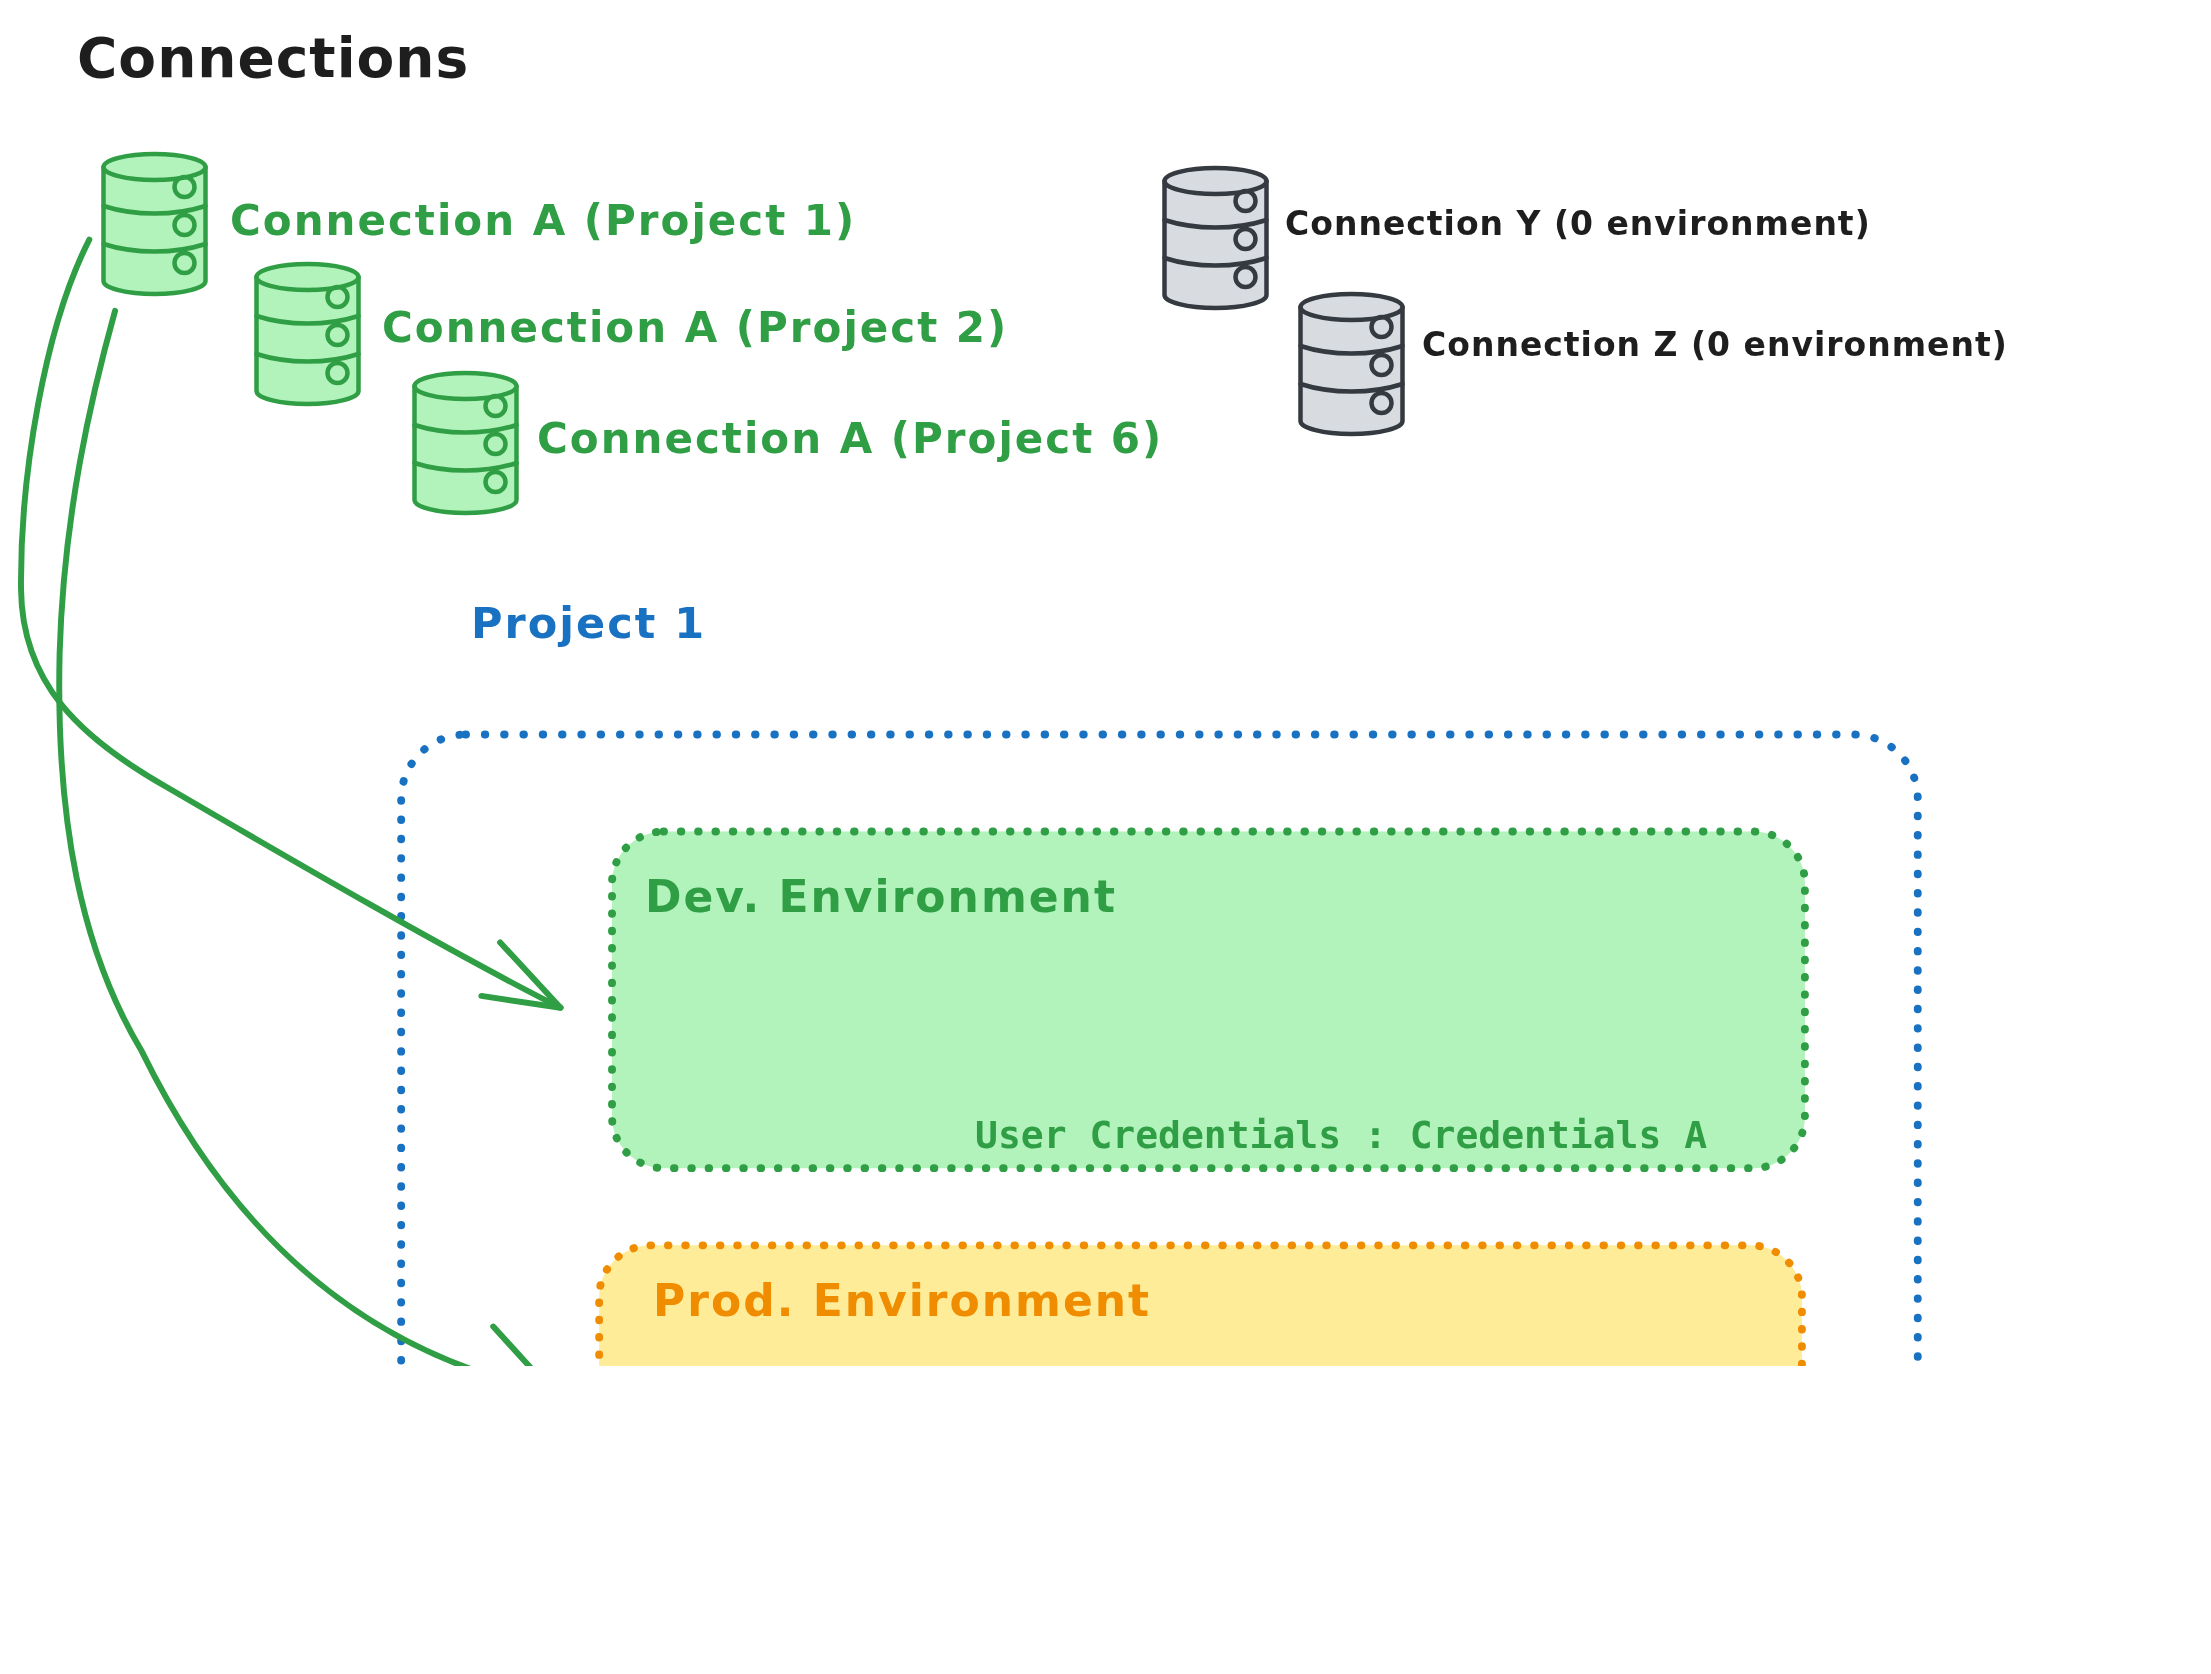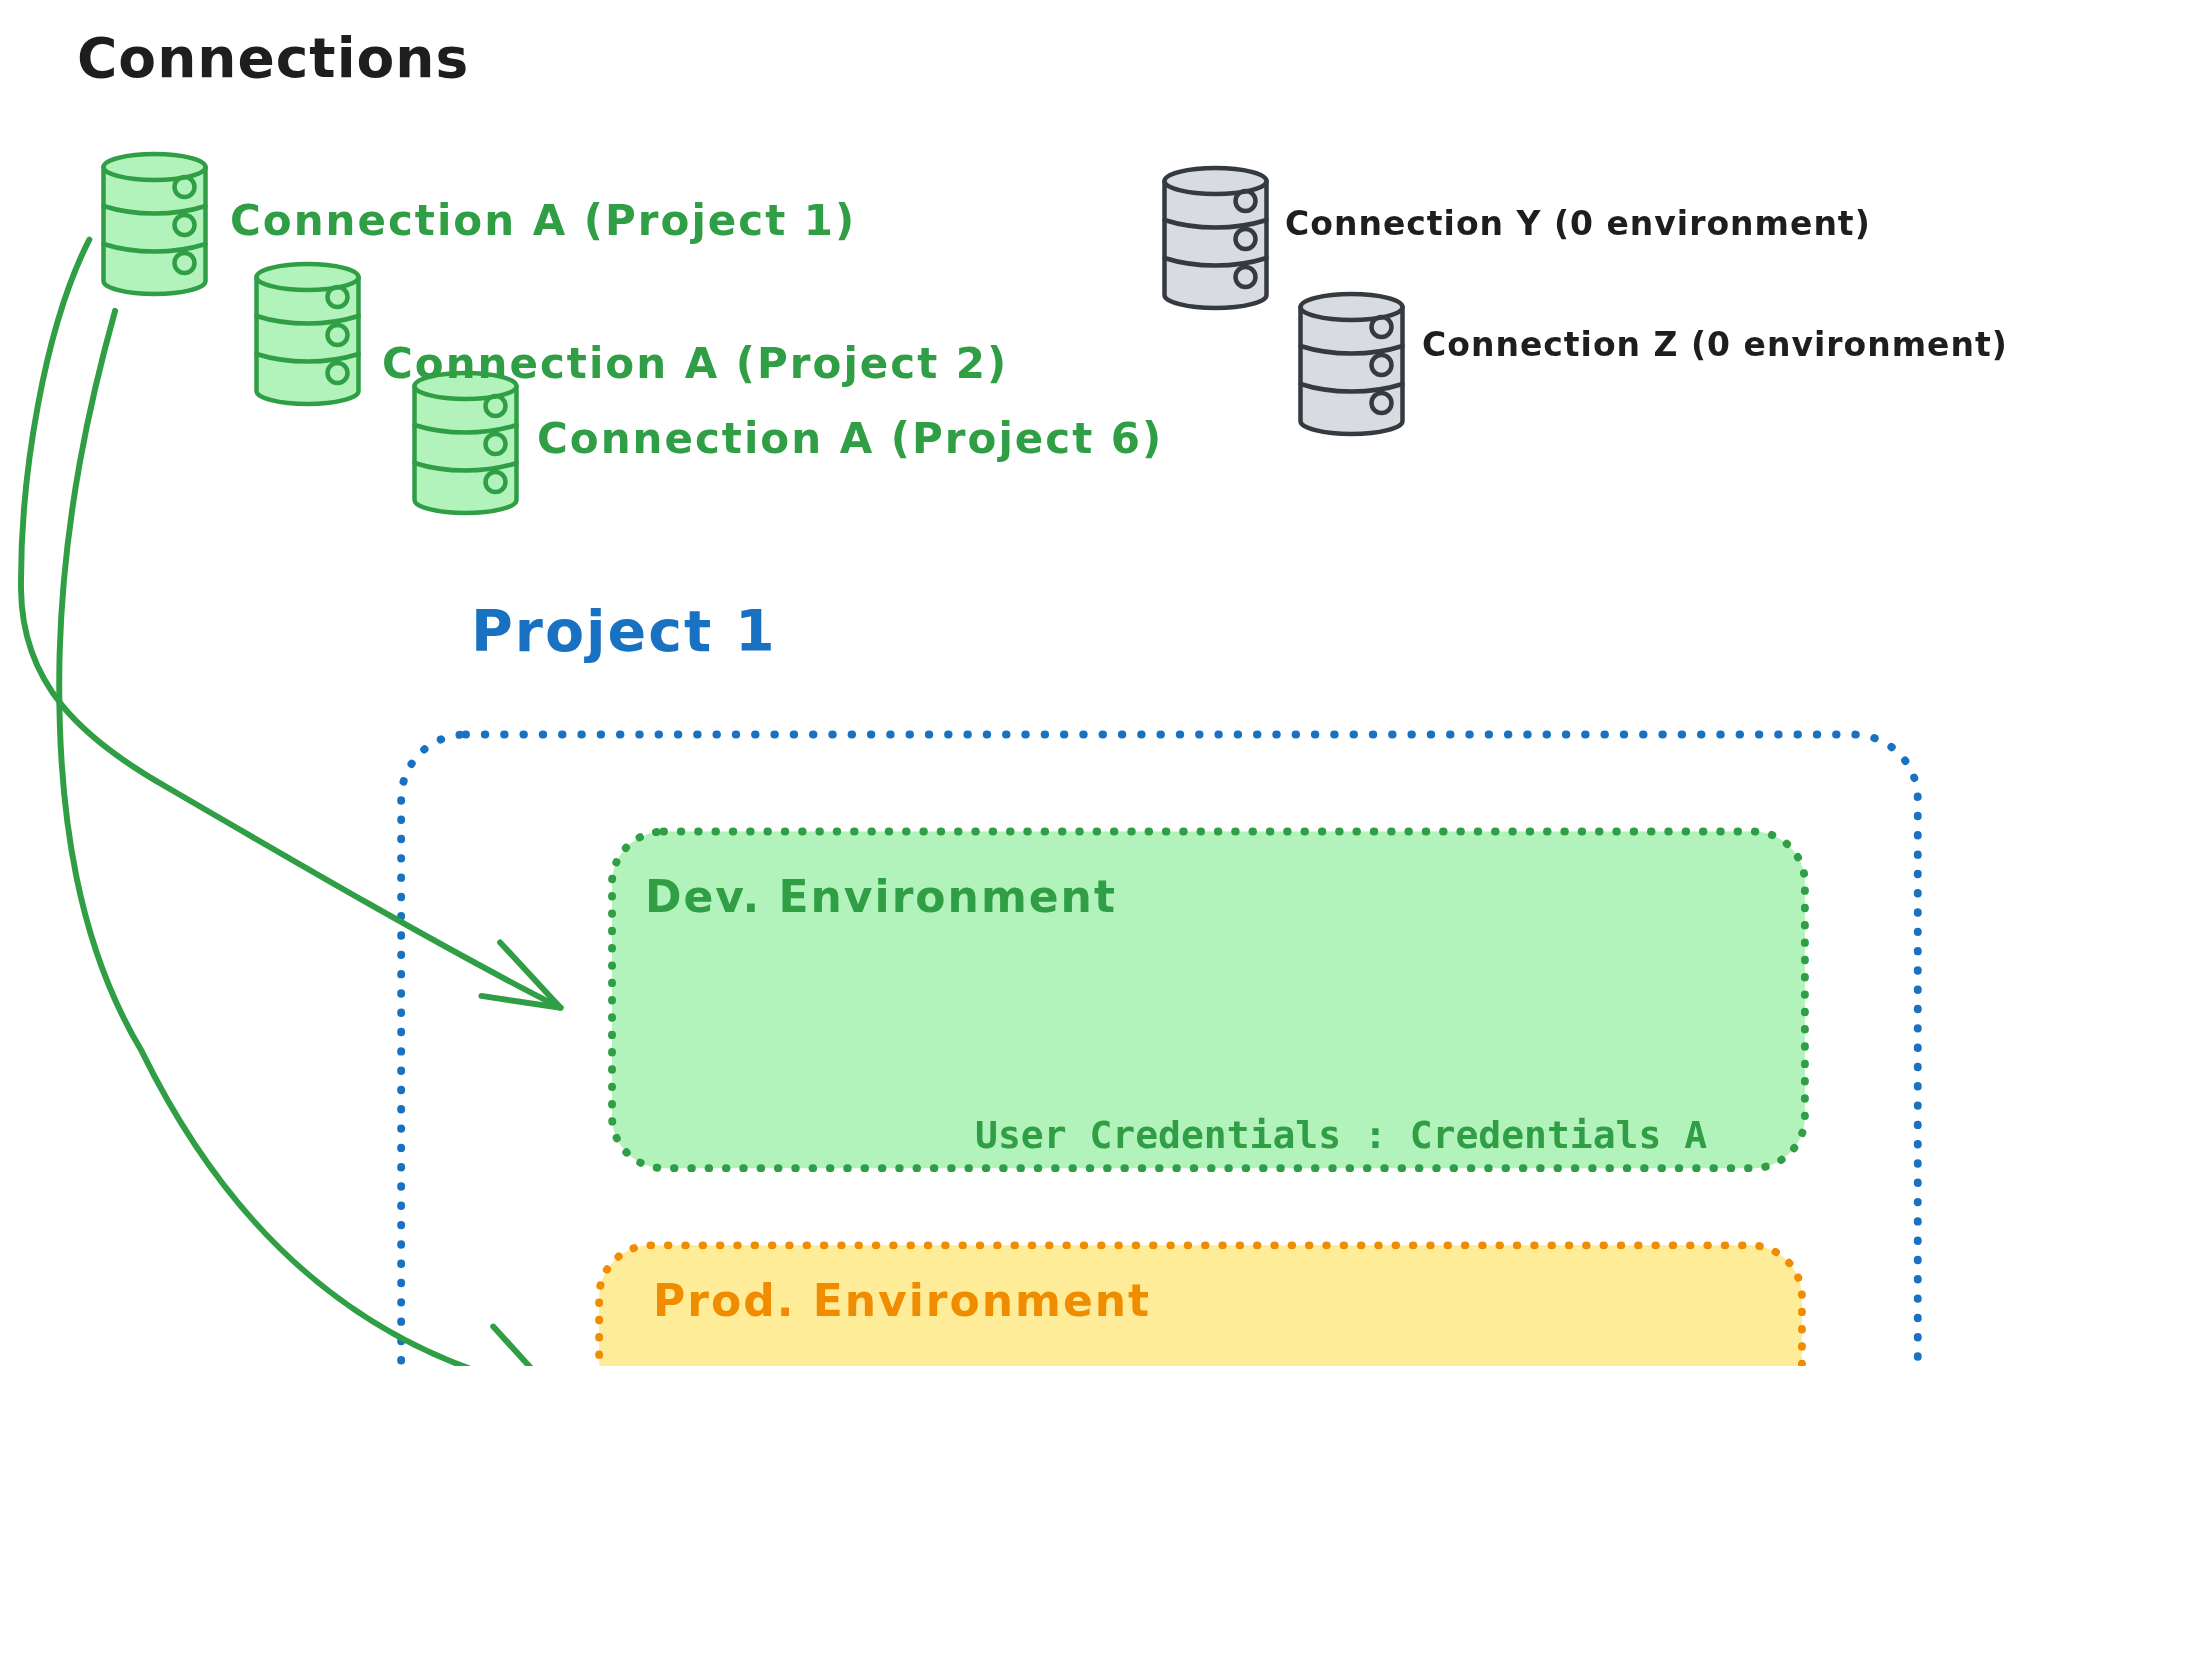--- a/index.html
+++ b/index.html
@@ -12,25 +12,25 @@
     position:relative; width:2212px; height:1366px; background:var(--bg);
     font-family:"DejaVu Sans", sans-serif; color:var(--ink); overflow:hidden;
   }
   .overlay{position:absolute; left:0; top:0; z-index:1;}
   .txt{position:absolute; z-index:2; white-space:nowrap;}
   .hand{font-weight:600; letter-spacing:2px;}
   .page-title{left:77px; top:26px; font-size:55px; font-weight:700; color:var(--ink); letter-spacing:1px;}
   .conn-label-green{font-size:42px; color:var(--green);}
   .conn-label-ink{font-size:33px; color:var(--ink); letter-spacing:1px;}
   .lbl-1{left:230px; top:196px;}
-  .lbl-2{left:382px; top:303px;margin-top:36px;}
+  .lbl-2{left:382px; top:303px;}
   .lbl-3{left:537px; top:414px;}
   .lbl-y{left:1285px; top:204px;}
   .lbl-z{left:1422px; top:325px;}
-  .project-title{left:471px; top:598px; font-size:57px; font-weight:700; color:var(--blue); letter-spacing:2px;}
+  .project-title{left:471px; top:598px; font-size:43px; font-weight:700; color:var(--blue); letter-spacing:2px;}
   .env-title{font-size:44px; font-weight:600; letter-spacing:2px;}
   .dev-title{left:645px; top:871px; color:var(--green);}
   .prod-title{left:653px; top:1275px; color:var(--orange);}
   .mono{font-family:"DejaVu Sans Mono", monospace; font-weight:700;}
   .dev-mapping{left:975px; top:1083px; font-size:38px; color:var(--green);margin-top:30px;}
   .prod-mappings{left:923px; top:1436px; font-size:40px; color:var(--red); line-height:48px;}
   .dbicon{position:absolute; z-index:2;}
 </style>
 </head>
 <body>

